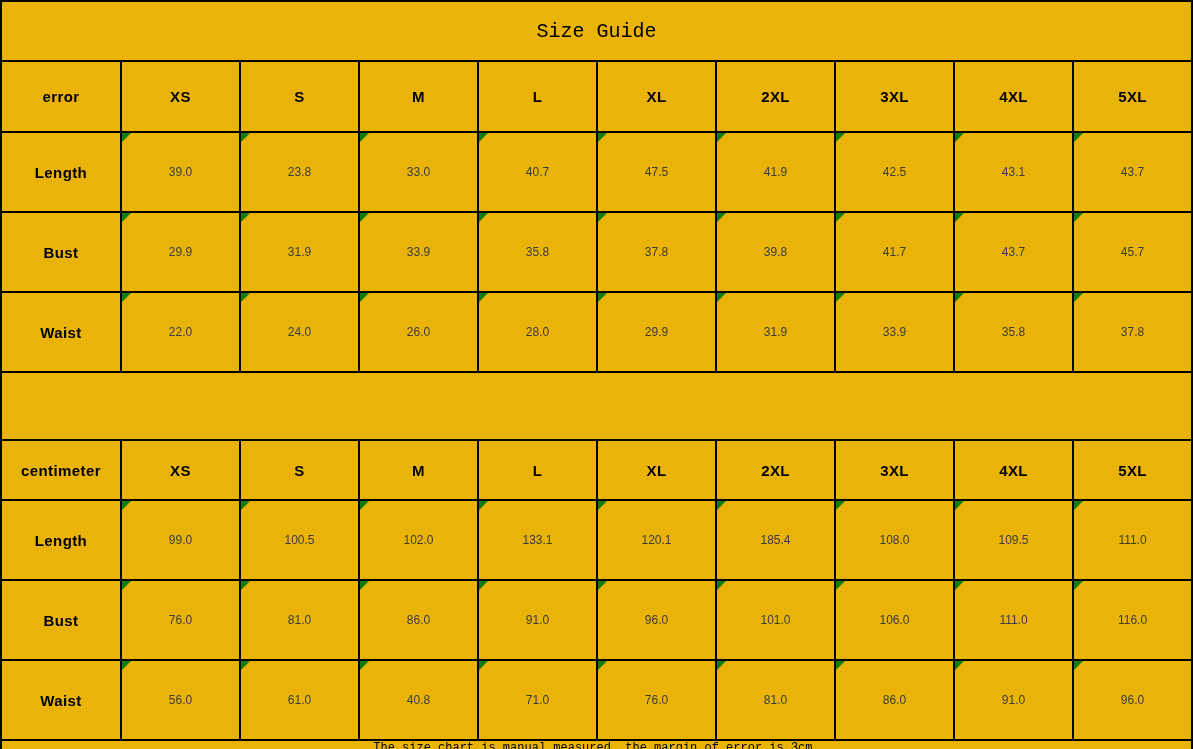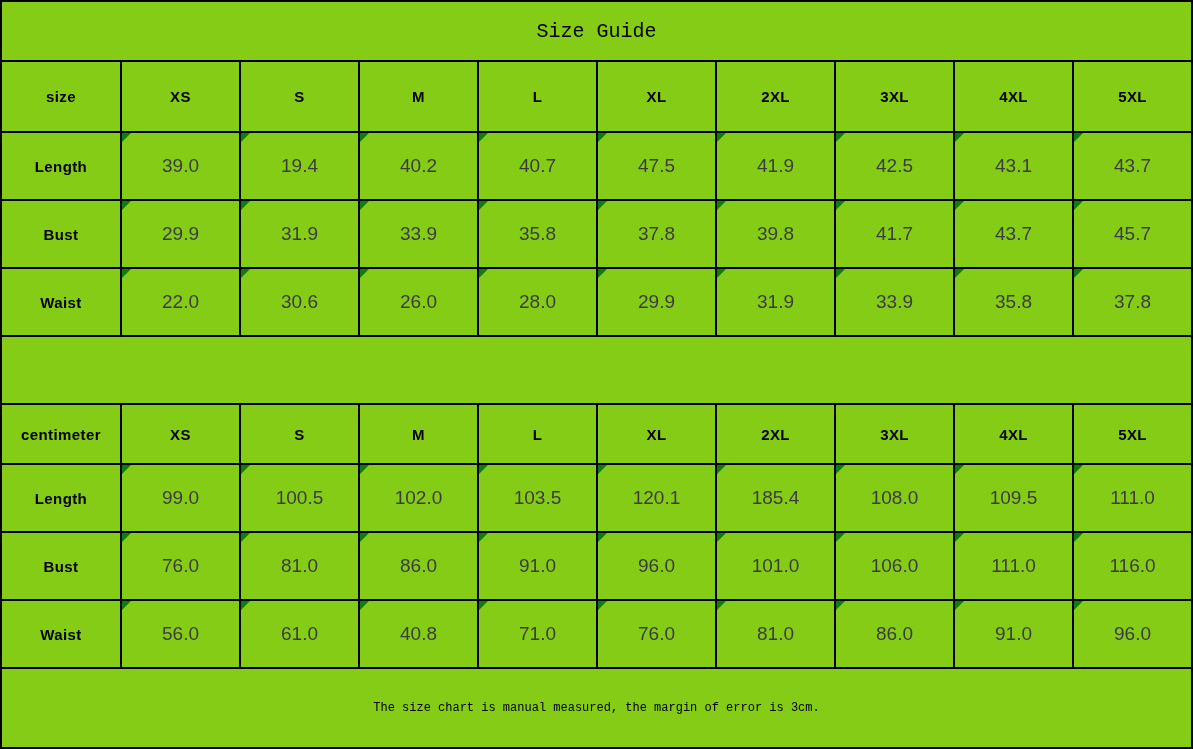--- a/index.html
+++ b/index.html
@@ -1,20 +1,20 @@
 <!DOCTYPE html>
 <html style="--marker-green: #0f7d0f;"><head>
 <meta charset="utf-8">
 <style>
   html, body { margin: 0; padding: 0; background: #fff; }
   .sheet {
     width: 1193px; height: 749px;
     display: flex; flex-direction: column;
     box-sizing: border-box;
-    background: #84cc16;
+    background: #eab308;
     font-family: "Liberation Sans", sans-serif;
   }
   .title-row {
     height: 62px; flex: none;
     border: 2px solid #000;
     display: flex; align-items: center; justify-content: center;
     font-family: "Liberation Mono", "DejaVu Sans Mono", monospace;
     font-size: 20px; color: #000;
     box-sizing: border-box;
   }
@@ -26,27 +26,27 @@
     flex: none;
   }
   table.size-table col.label-col { width: 120px; }
   table.size-table th, table.size-table td {
     border: 2px solid #000;
     text-align: center; vertical-align: middle;
     padding: 0; overflow: hidden;
   }
   #table-0 thead tr { height: 71px; }
   #table-1 thead tr { height: 60px; }
-  table.size-table tbody tr { height: 68px; }
+  table.size-table tbody tr { height: 80px; }
   table.size-table th {
     font-weight: bold; font-size: 15px; color: #000;
     letter-spacing: 0.4px;
   }
   table.size-table td {
-    font-size: 19px; color: #3c3c3c;
+    font-size: 12px; color: #3c3c3c;
     position: relative;
     margin-left: 48px;
   }
   .corner-marker {
     position: absolute; top: 0; left: 0;
     width: 9px; height: 9px;
     background: var(--marker-green, #0f7d0f);
     clip-path: polygon(0 0, 100% 0, 0 100%);
   }
   .gap-row {
@@ -79,38 +79,38 @@
         <col>
         <col>
         <col>
         <col>
         <col>
         <col>
         <col>
       </colgroup>
       <thead>
         <tr>
-          <th>size</th>
+          <th>error</th>
           <th>XS</th>
           <th>S</th>
           <th>M</th>
           <th>L</th>
           <th>XL</th>
           <th>2XL</th>
           <th>3XL</th>
           <th>4XL</th>
           <th>5XL</th>
         </tr>
       </thead>
       <tbody>
         <tr>
           <th>Length</th>
           <td><span class="corner-marker"></span><span>39.0</span></td>
-          <td><span class="corner-marker"></span><span>19.4</span></td>
-          <td><span class="corner-marker"></span><span>40.2</span></td>
+          <td><span class="corner-marker"></span><span>23.8</span></td>
+          <td><span class="corner-marker"></span><span>33.0</span></td>
           <td><span class="corner-marker"></span><span>40.7</span></td>
           <td><span class="corner-marker"></span><span>47.5</span></td>
           <td><span class="corner-marker"></span><span>41.9</span></td>
           <td><span class="corner-marker"></span><span>42.5</span></td>
           <td><span class="corner-marker"></span><span>43.1</span></td>
           <td><span class="corner-marker"></span><span>43.7</span></td>
         </tr>
         <tr>
           <th>Bust</th>
           <td><span class="corner-marker"></span><span>29.9</span></td>
@@ -119,21 +119,21 @@
           <td><span class="corner-marker"></span><span>35.8</span></td>
           <td><span class="corner-marker"></span><span>37.8</span></td>
           <td><span class="corner-marker"></span><span>39.8</span></td>
           <td><span class="corner-marker"></span><span>41.7</span></td>
           <td><span class="corner-marker"></span><span>43.7</span></td>
           <td><span class="corner-marker"></span><span>45.7</span></td>
         </tr>
         <tr>
           <th>Waist</th>
           <td><span class="corner-marker"></span><span>22.0</span></td>
-          <td><span class="corner-marker"></span><span>30.6</span></td>
+          <td><span class="corner-marker"></span><span>24.0</span></td>
           <td><span class="corner-marker"></span><span>26.0</span></td>
           <td><span class="corner-marker"></span><span>28.0</span></td>
           <td><span class="corner-marker"></span><span>29.9</span></td>
           <td><span class="corner-marker"></span><span>31.9</span></td>
           <td><span class="corner-marker"></span><span>33.9</span></td>
           <td><span class="corner-marker"></span><span>35.8</span></td>
           <td><span class="corner-marker"></span><span>37.8</span></td>
         </tr>
       </tbody>
     </table>
@@ -166,21 +166,21 @@
           <th>4XL</th>
           <th>5XL</th>
         </tr>
       </thead>
       <tbody>
         <tr>
           <th>Length</th>
           <td><span class="corner-marker"></span><span>99.0</span></td>
           <td><span class="corner-marker"></span><span>100.5</span></td>
           <td><span class="corner-marker"></span><span>102.0</span></td>
-          <td><span class="corner-marker"></span><span>103.5</span></td>
+          <td><span class="corner-marker"></span><span>133.1</span></td>
           <td><span class="corner-marker"></span><span>120.1</span></td>
           <td><span class="corner-marker"></span><span>185.4</span></td>
           <td><span class="corner-marker"></span><span>108.0</span></td>
           <td><span class="corner-marker"></span><span>109.5</span></td>
           <td><span class="corner-marker"></span><span>111.0</span></td>
         </tr>
         <tr>
           <th>Bust</th>
           <td><span class="corner-marker"></span><span>76.0</span></td>
           <td><span class="corner-marker"></span><span>81.0</span></td>

